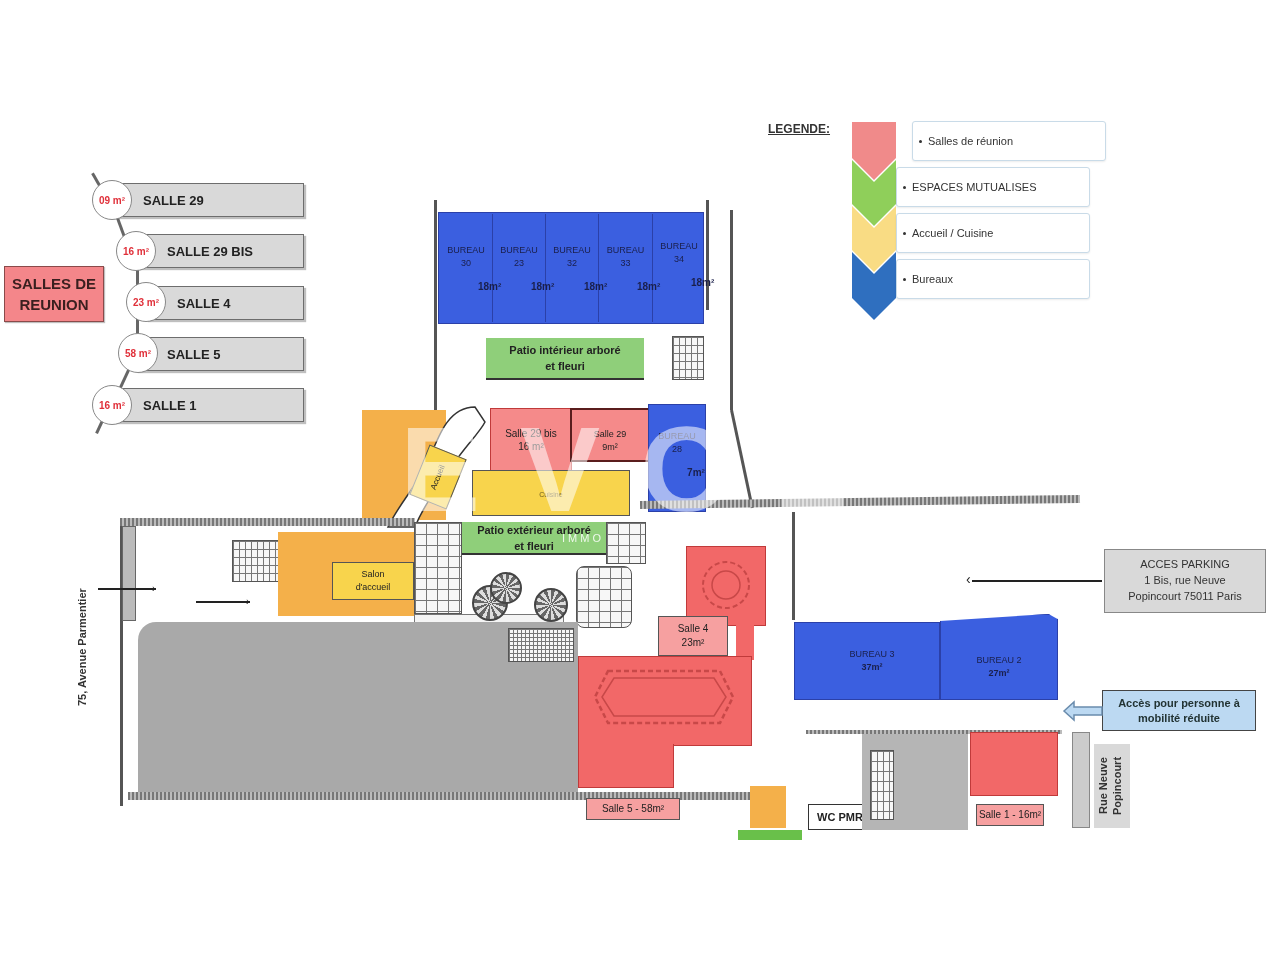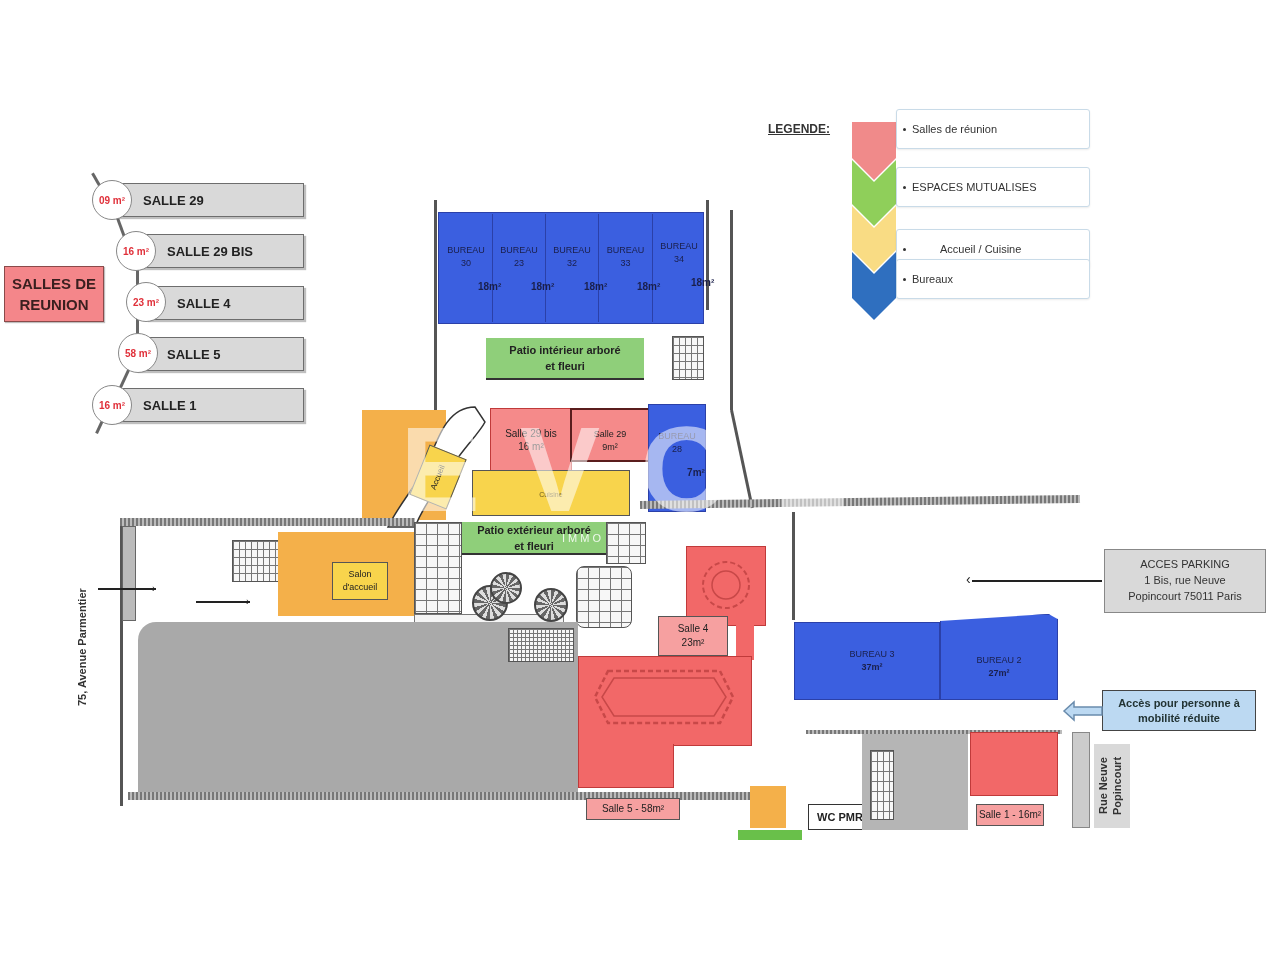--- a/index.html
+++ b/index.html
@@ -119,29 +119,29 @@
   <div class="abs room-bar" style="left:112px;top:388px;width:192px;">SALLE 1</div>
 </div>
 
 <div class="abs legend-title">LEGENDE:</div>
 <svg class="abs" style="left:850px;top:120px;" width="48" height="204">
   <polygon points="2,2 46,2 46,38 24,60 2,38" fill="#f08a8a"></polygon>
   <polygon points="2,40 24,62 46,40 46,84 24,106 2,84" fill="#8fcf5a"></polygon>
   <polygon points="2,86 24,108 46,86 46,130 24,152 2,130" fill="#f9dc84"></polygon>
   <polygon points="2,132 24,154 46,132 46,178 24,200 2,178" fill="#2f6fbf"></polygon>
 </svg>
-<div class="abs legend-item" style="top:109px;">
+<div class="abs legend-item" style="top:121px;margin-left:16px;">
     <span class="dot"></span>
     <span>Salles de réunion</span>
   </div>
 <div class="abs legend-item" style="top:167px;">
     <span class="dot"></span>
     <span>ESPACES MUTUALISES</span>
   </div>
-<div class="abs legend-item" style="top:229px;gap:28px;">
+<div class="abs legend-item" style="top:213px;">
     <span class="dot"></span>
     <span>Accueil / Cuisine</span>
   </div>
 <div class="abs legend-item" style="top:259px;">
     <span class="dot"></span>
     <span>Bureaux</span>
   </div>
 
 <div>
 
@@ -215,21 +215,21 @@
   <div class="tree" style="left:534px;top:588px;width:34px;height:34px;"></div>
   <div class="green-label" style="left:462px;top:522px;width:144px;height:33px;">
     <span><span>Patio extérieur arboré</span><br><span>et fleuri</span></span>
   </div>
 
   <div class="wall" style="left:120px;top:526px;width:3px;height:280px;"></div>
   <div class="abs" style="left:122px;top:526px;width:14px;height:95px;background:#bbb;border:1px solid #666;"></div>
   <div class="tile" style="left:232px;top:540px;width:48px;height:42px;background-size:6px 8px;"></div>
 
   <div class="orange-room" style="left:278px;top:532px;width:136px;height:84px;"></div>
-  <div class="abs" style="left:332px;top:562px;width:56px;height:38px;background:#f8d44c;border:1px solid #555;display:flex;align-items:center;justify-content:center;text-align:center;font-size:9px;line-height:13px;">
+  <div class="abs" style="left:332px;top:562px;width:82px;height:38px;background:#f8d44c;border:1px solid #555;display:flex;align-items:center;justify-content:center;text-align:center;font-size:9px;line-height:13px;">
     <span><span>Salon</span><br><span>d'accueil</span></span>
   </div>
 
   <div class="arrow-line" style="left:98px;top:588px;width:58px;"></div>
   <div class="abs" style="left:152px;top:583px;font-size:10px;">›</div>
   <div class="arrow-line" style="left:196px;top:601px;width:54px;"></div>
   <div class="abs" style="left:246px;top:596px;font-size:10px;">›</div>
 
   <div class="gray-zone" style="left:138px;top:622px;width:440px;height:170px;border-radius:18px 0 0 0;"></div>
   <div class="tile" style="left:508px;top:628px;width:66px;height:34px;background-size:4px 4px;"></div>

